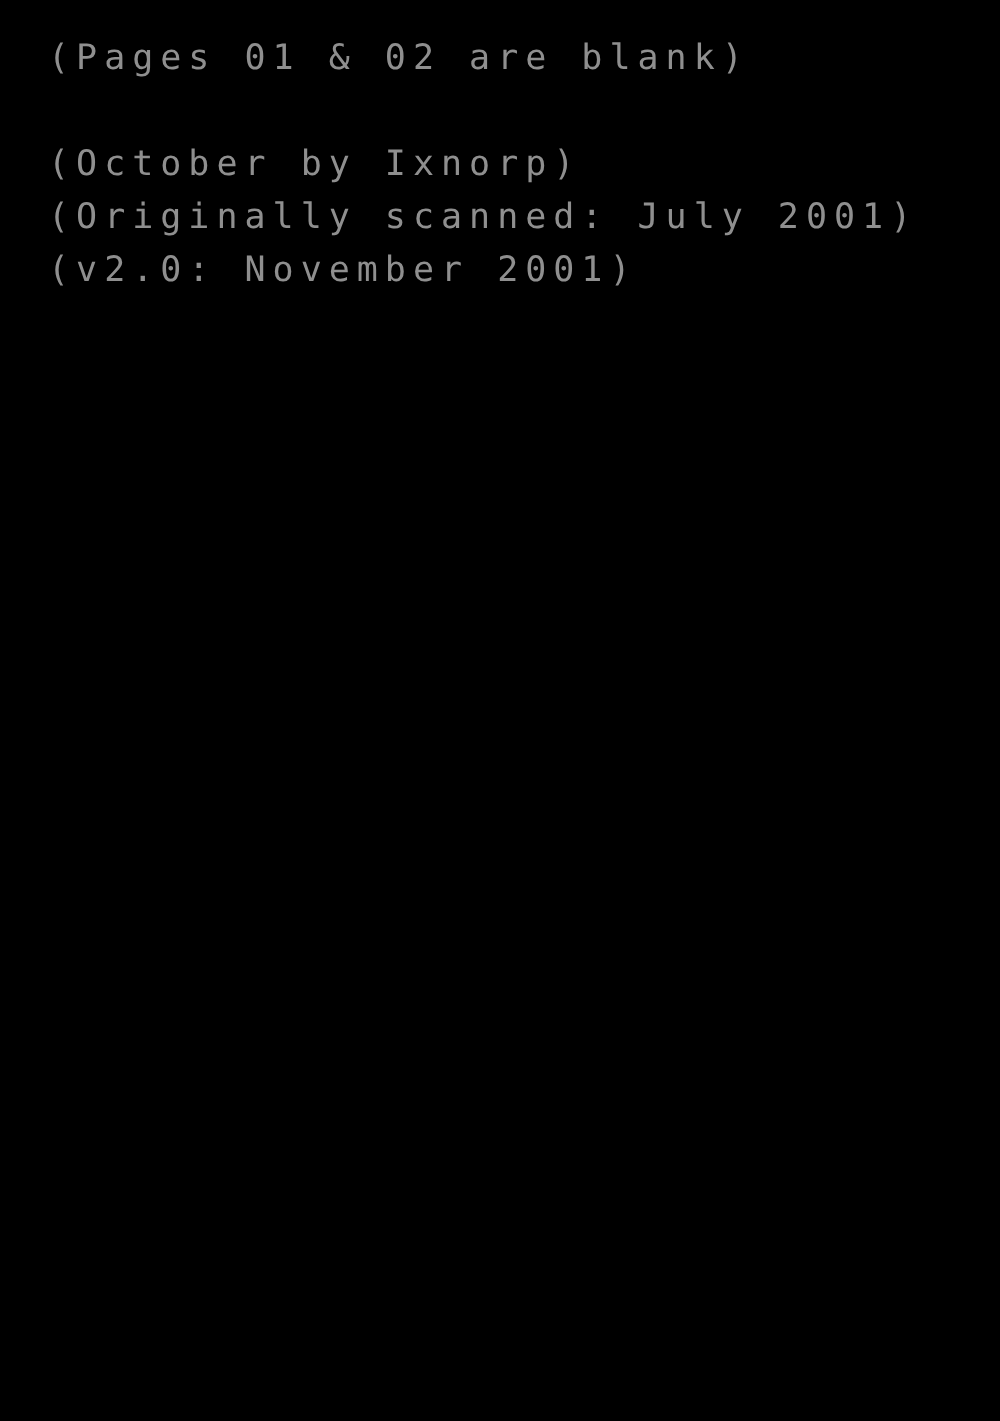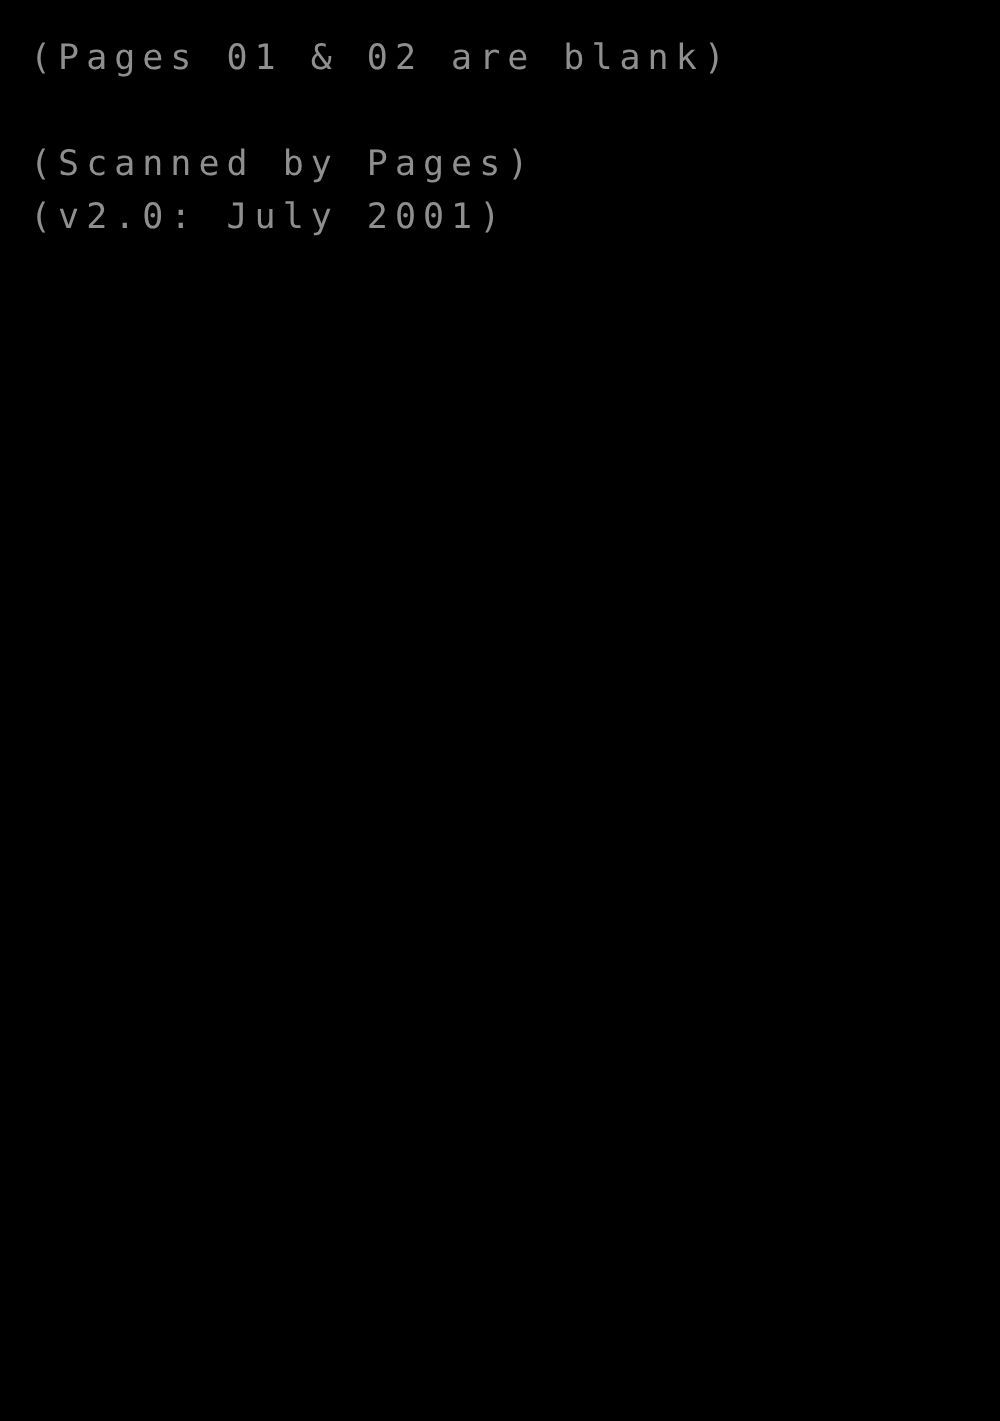--- a/index.html
+++ b/index.html
@@ -32,29 +32,31 @@
   .line {
     color: #8f8f8f;
     font-family: "DejaVu Sans Mono", "Liberation Mono", monospace;
     font-size: 35px;
     line-height: 53px;
     letter-spacing: 7.0px;
     white-space: pre;
     height: 53px;
     -webkit-font-smoothing: none;
     text-rendering: geometricPrecision;
+    margin-left: 18px;
   }
 
   .line.blank {
     color: transparent;
   }
 </style>
 </head>
 <body>
 
 <div class="page">
   <div class="text-block">
     <div class="line">(Pages 01 &amp; 02 are blank)</div>
     <div class="line blank"> </div>
-    <div class="line">(Scanned by Pages)</div>
-    <div class="line">(v2.0: July 2001)</div>
+    <div class="line">(October by Ixnorp)</div>
+    <div class="line">(Originally scanned: July 2001)</div>
+    <div class="line">(v2.0: November 2001)</div>
   </div>
 </div>
 
 </body></html>

